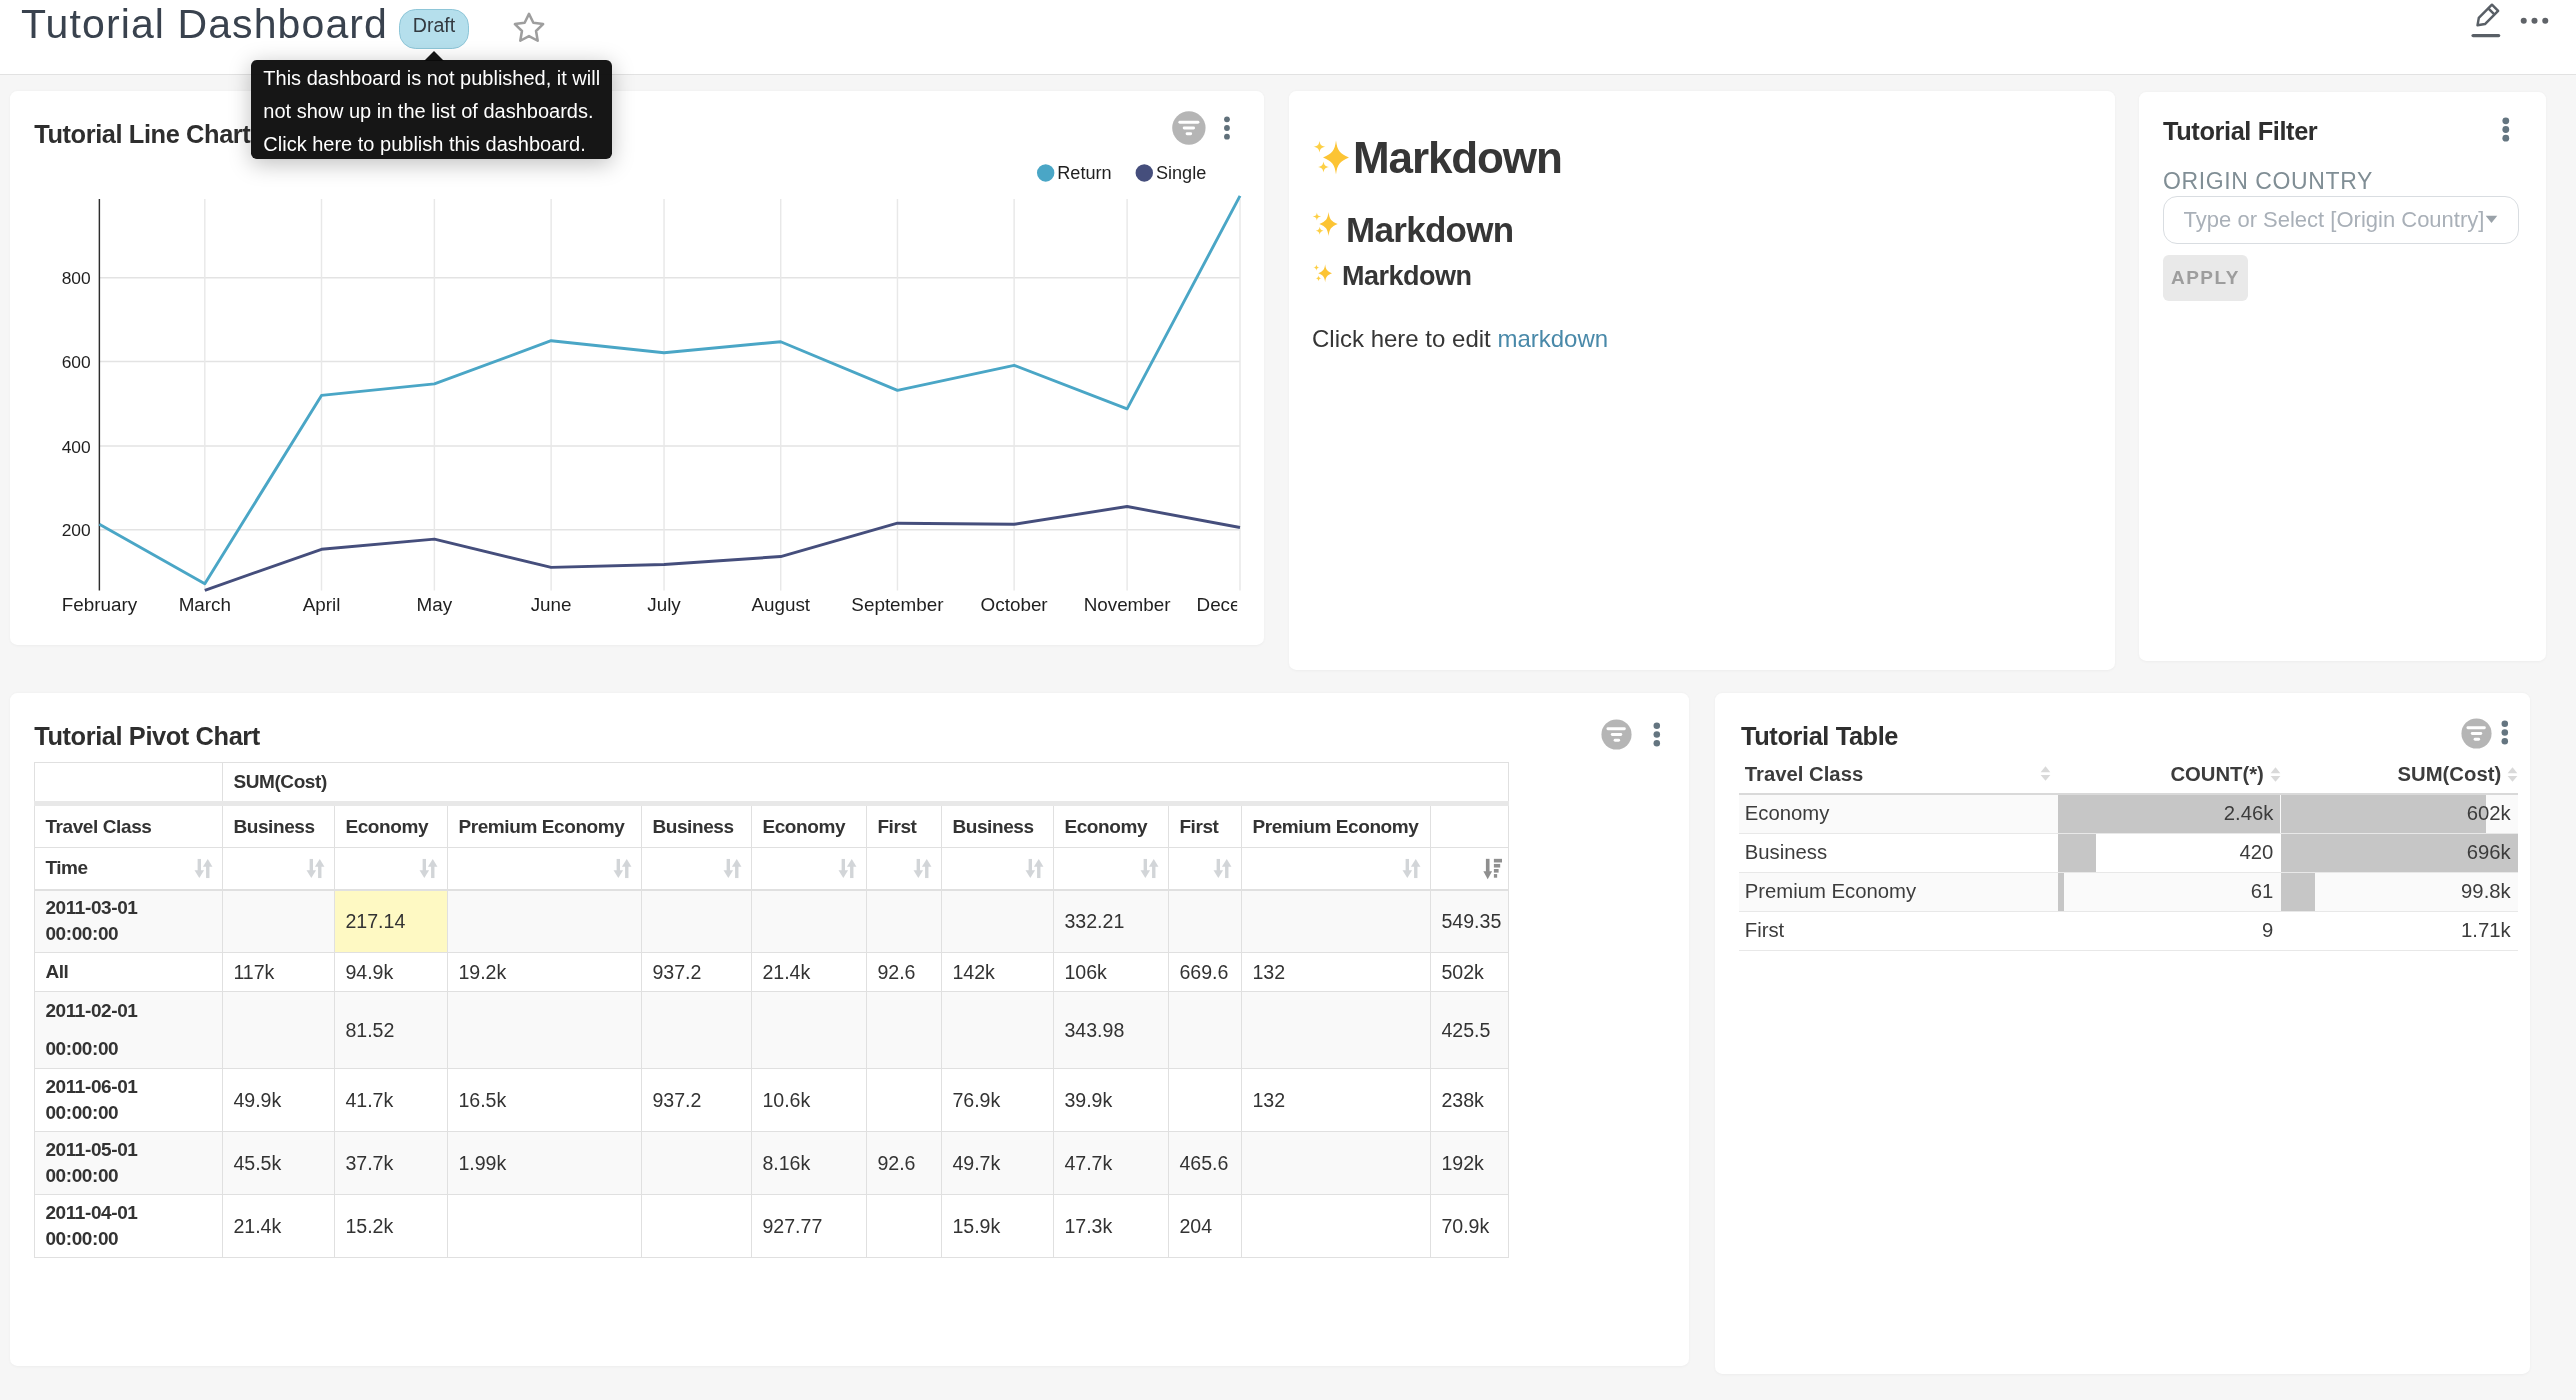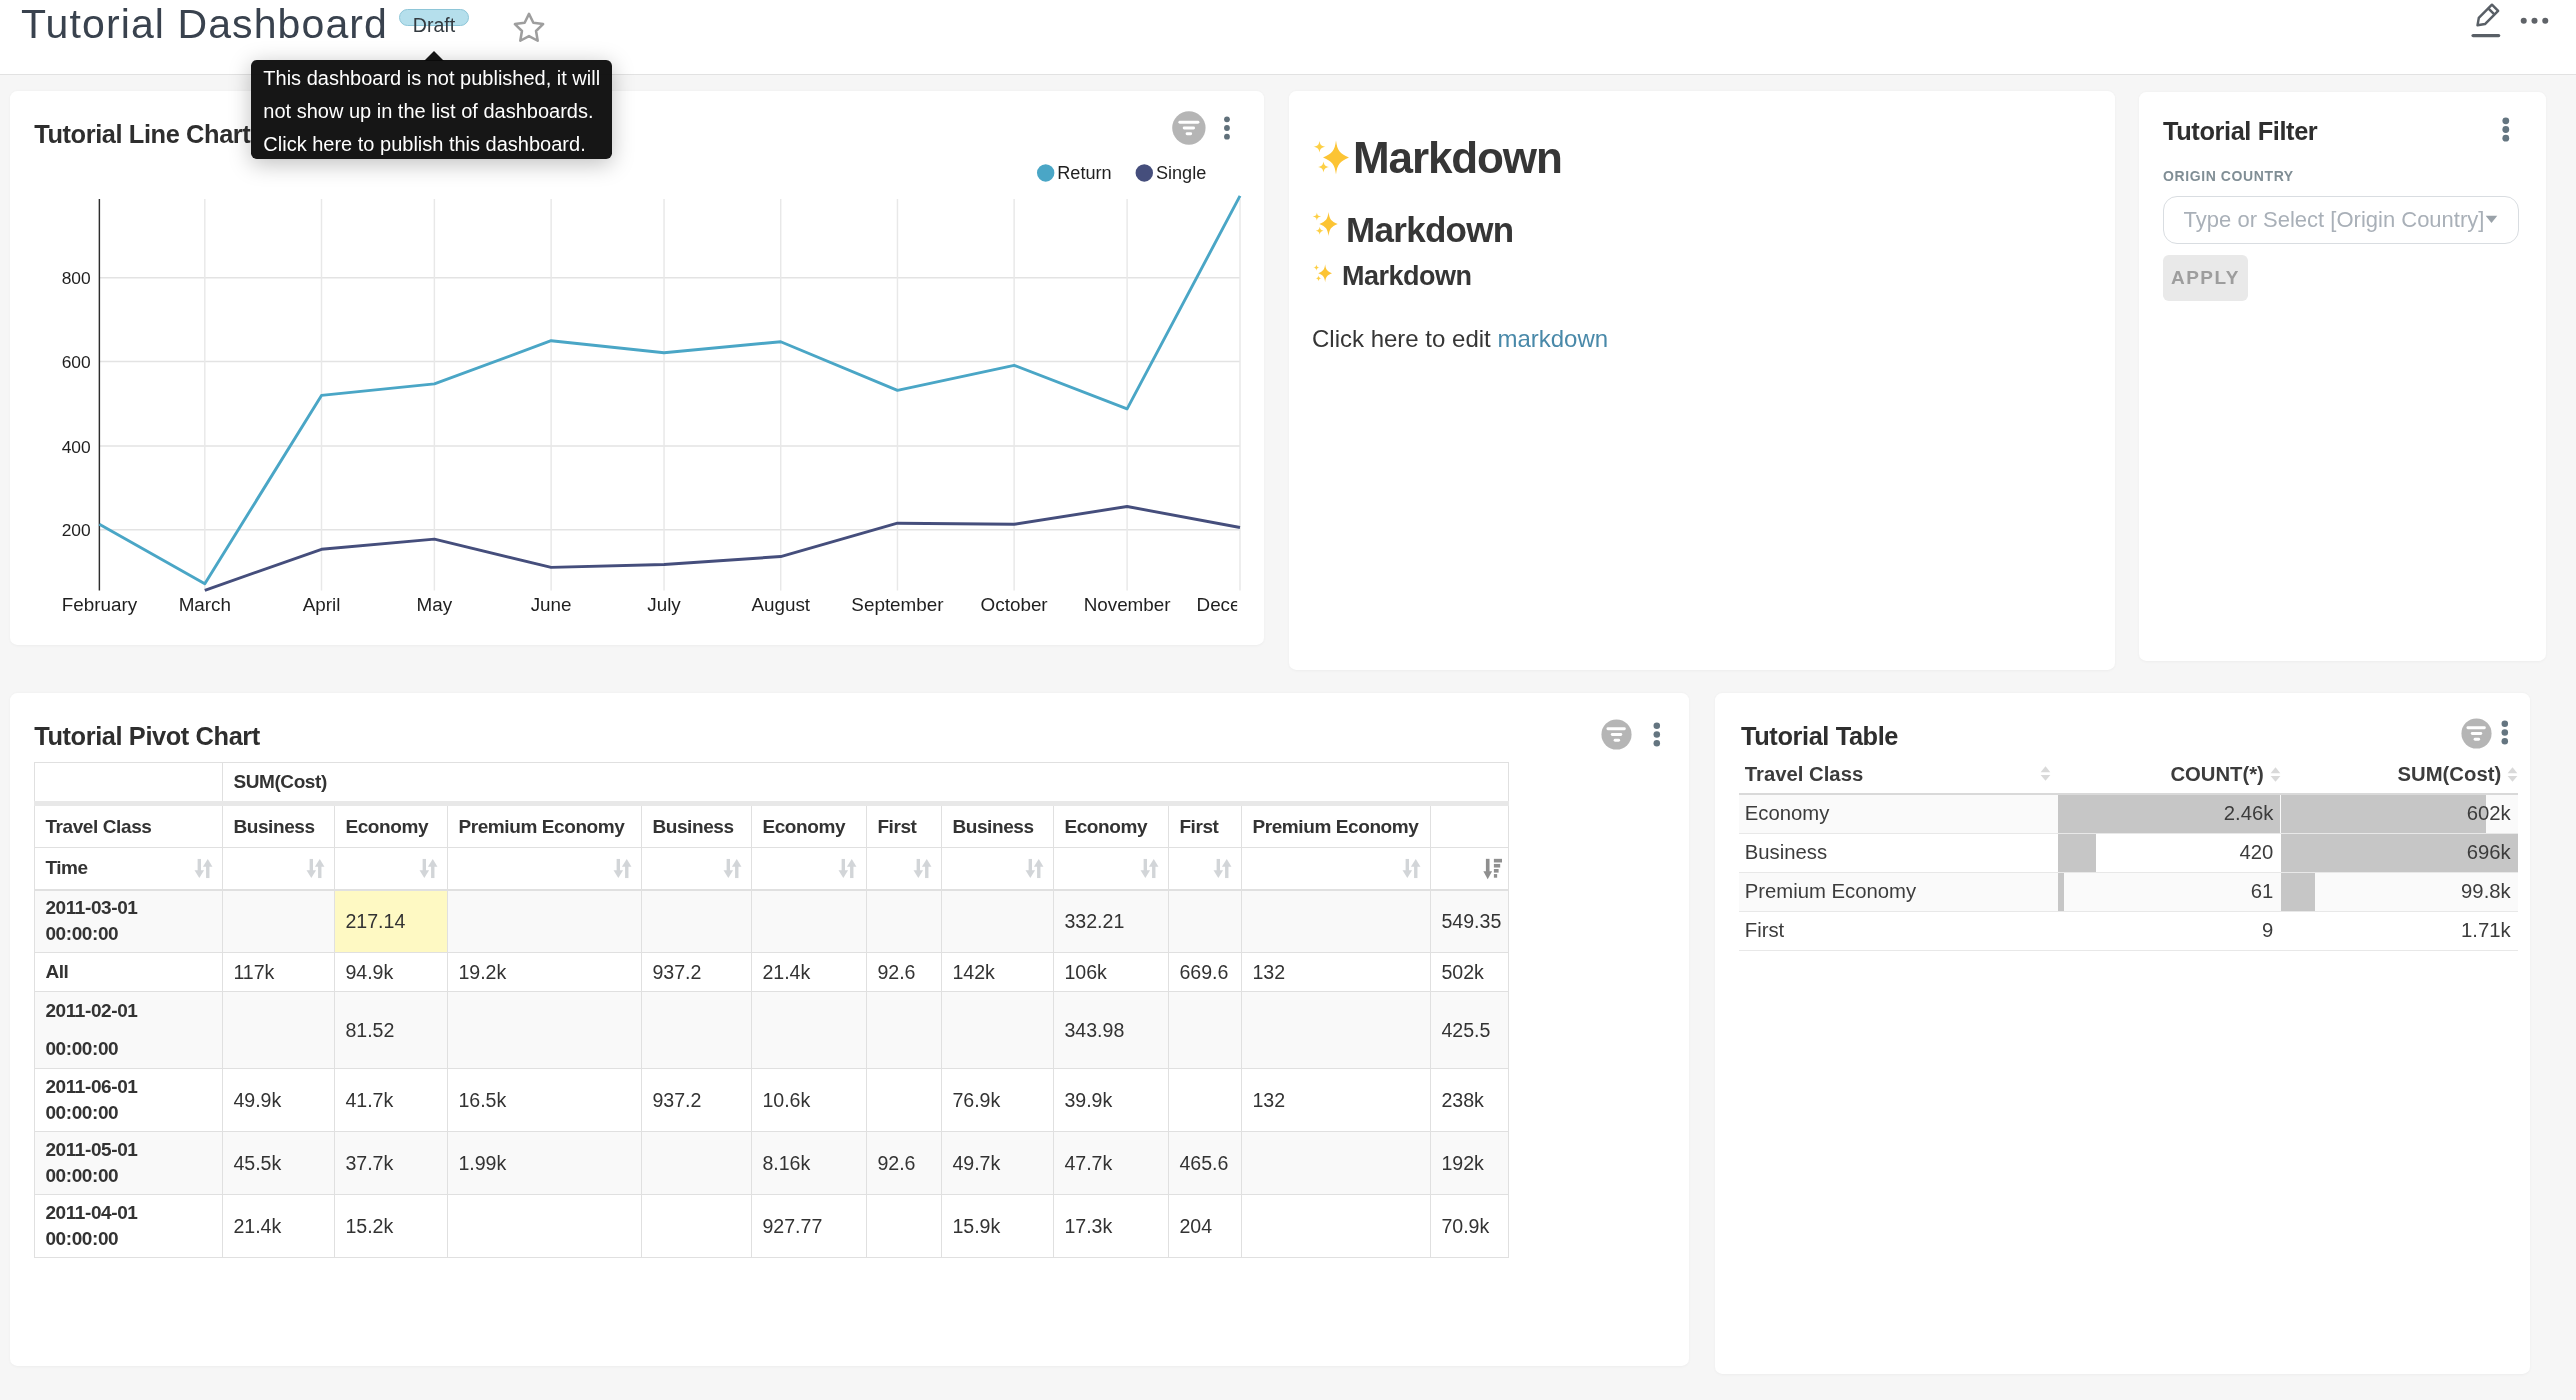--- a/index.html
+++ b/index.html
@@ -1,27 +1,27 @@
 <!DOCTYPE html>
 <html style="font-size:11.6px"><head>
 <meta charset="utf-8">
 <style>
   * { margin:0; padding:0; box-sizing:border-box; }
   html,body { width:2576px; height:1400px; overflow:hidden; }
   body { background:#f6f6f6; font-family:"Liberation Sans", sans-serif; color:#333; position:relative; }
   .hdr { position:absolute; left:0; top:0; width:2576px; height:75px; background:#fff; border-bottom:1.5px solid #e2e2e2; }
   .hdr h1 { position:absolute; left:21px; top:0.7px; font-size:41px; font-weight:400; color:#39424e; letter-spacing:1.1px; }
-  .pill { position:absolute; left:399px; top:8.7px; width:70px; height:17px; background:#b5dfec; border:1.5px solid #8ec6d8; border-radius:16.7px; font-size:19.6px; color:#333a40; text-align:center; line-height:30.5px; }
+  .pill { position:absolute; left:399px; top:8.7px; width:70px; height:40px; background:#b5dfec; border:1.5px solid #8ec6d8; border-radius:16.7px; font-size:19.6px; color:#333a40; text-align:center; line-height:30.5px; }
   .card { position:absolute; background:#fff; border-radius:7.3px; box-shadow:0 0.7px 2.9px rgba(0,0,0,0.04); }
   .ctitle { position:absolute; font-size:25.4px; font-weight:700; color:#2e2e2e; letter-spacing:-0.4px; }
   
   .tip { position:absolute; left:251px; top:60px; width:361px; height:99px; white-space:nowrap; background:rgba(10,10,10,0.95); border-radius:5.8px; color:#fff; font-size:20px; line-height:33px; padding:1.5px 0 0 12.3px; box-shadow:0 4.4px 22px rgba(0,0,0,0.25); z-index:50; }
   .tip .arr { position:absolute; left:173px; top:-9.4px; width:0; height:0; border-left:10.2px solid transparent; border-right:10.2px solid transparent; border-bottom:10.2px solid rgba(10,10,10,0.95); }
   
-  .flabel { position:absolute; font-size:14px; color:#808e95; letter-spacing:0.6px;font-weight:bold; }
+  .flabel { position:absolute; font-size:23px; color:#808e95; letter-spacing:0.6px; }
   .fselect { position:absolute; border:1.5px solid #d9dde1; border-radius:14px; background:#fff; }
   .fselect .ph { position:absolute; left:19.6px; top:10.2px; font-size:22px; color:#a9b0b8; }
   .fapply { position:absolute; background:#e9e9e9; border-radius:5.8px; font-size:19px; font-weight:700; letter-spacing:1.5px; color:#9d9d9d; text-align:center; }
   
   table.pvt { border-collapse:collapse; table-layout:fixed; font-size:19.6px; color:#333; }
   table.pvt th, table.pvt td { border:1.5px solid #e0e0e0; padding:0 0 0 10.2px; text-align:left; font-weight:400; vertical-align:middle; white-space:nowrap; }
   table.pvt th { font-weight:700; font-size:19px; letter-spacing:-0.4px; }
   
   table.dt { border-collapse:collapse; table-layout:fixed; font-size:20.3px; color:#3c3c3c; }
   table.dt th { font-weight:700; border-bottom:2.9px solid #d9d9d9; }

